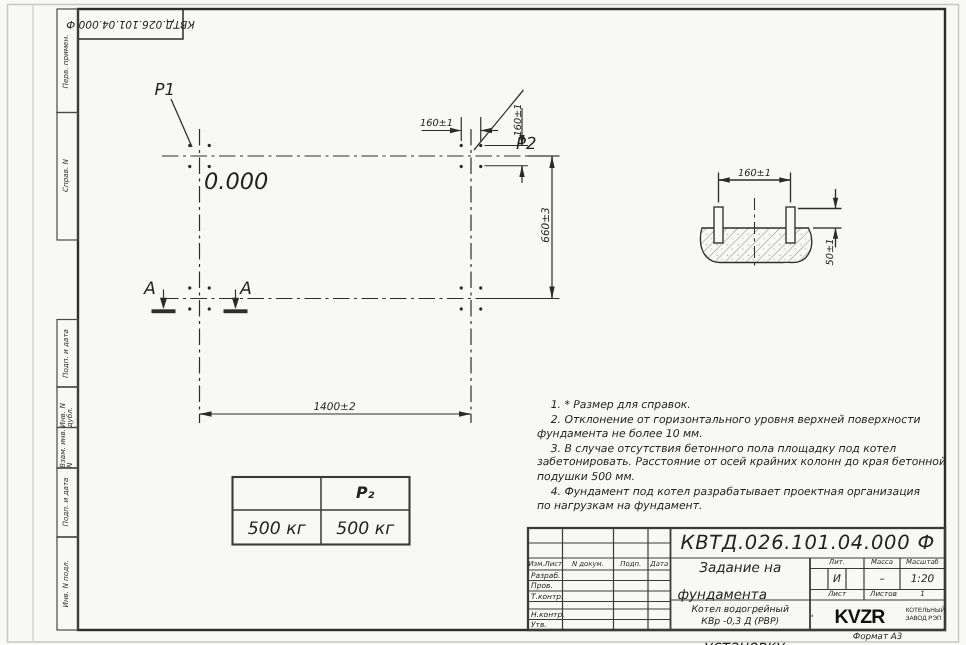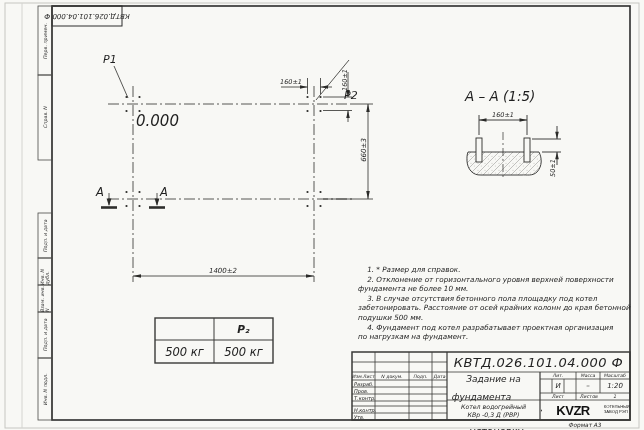--- a/index.html
+++ b/index.html
@@ -191,21 +191,20 @@
   <span class="t" style="left:103px;top:53px;font-size:11px;">P1</span>
   <span class="t" style="left:344px;top:45px;font-size:11px;margin-top:44px;">P2</span>
   <span class="t" style="left:136px;top:112px;font-size:15px;">0.000</span>
   <div class="t ctr" style="left:93px;top:185px;width:14px;height:13px;font-size:11.5px;">А</div>
   <div class="t ctr" style="left:157px;top:185px;width:14px;height:13px;font-size:11.5px;">А</div>
   <div class="t ctr" style="left:276px;top:78px;width:30px;height:8px;font-size:6.5px;">160±1</div>
   <div class="t ctr rot90" style="left:330px;top:76px;width:30px;height:8px;font-size:6.5px;">160±1</div>
   <div class="t ctr rot90" style="left:349px;top:146px;width:30px;height:8px;font-size:7px;">660±3</div>
   <div class="t ctr" style="left:203px;top:266px;width:40px;height:9px;font-size:7px;">1400±2</div>
 
-  <span class="t" style="left:465px;top:88px;font-size:13.5px;">А – А (1:5)</span>
   <div class="t ctr" style="left:485px;top:110px;width:36px;height:9px;font-size:6.5px;">160±1</div>
   <div class="t ctr rot90" style="left:540px;top:164px;width:26px;height:8px;font-size:6.5px;">50±1</div>
 
   <div class="cell cc" style="left:214px;top:318px;width:59px;height:22px;font-size:10.5px;font-weight:bold;">P₂</div>
   <div class="cell cc" style="left:155px;top:340px;width:59px;height:23px;font-size:11.5px;">500 кг</div>
   <div class="cell cc" style="left:214px;top:340px;width:59px;height:23px;font-size:11.5px;">500 кг</div>
 
   <div class="notes">    1. * Размер для справок.
     2. Отклонение от горизонтального уровня верхней поверхности
 фундамента не более 10 мм.

